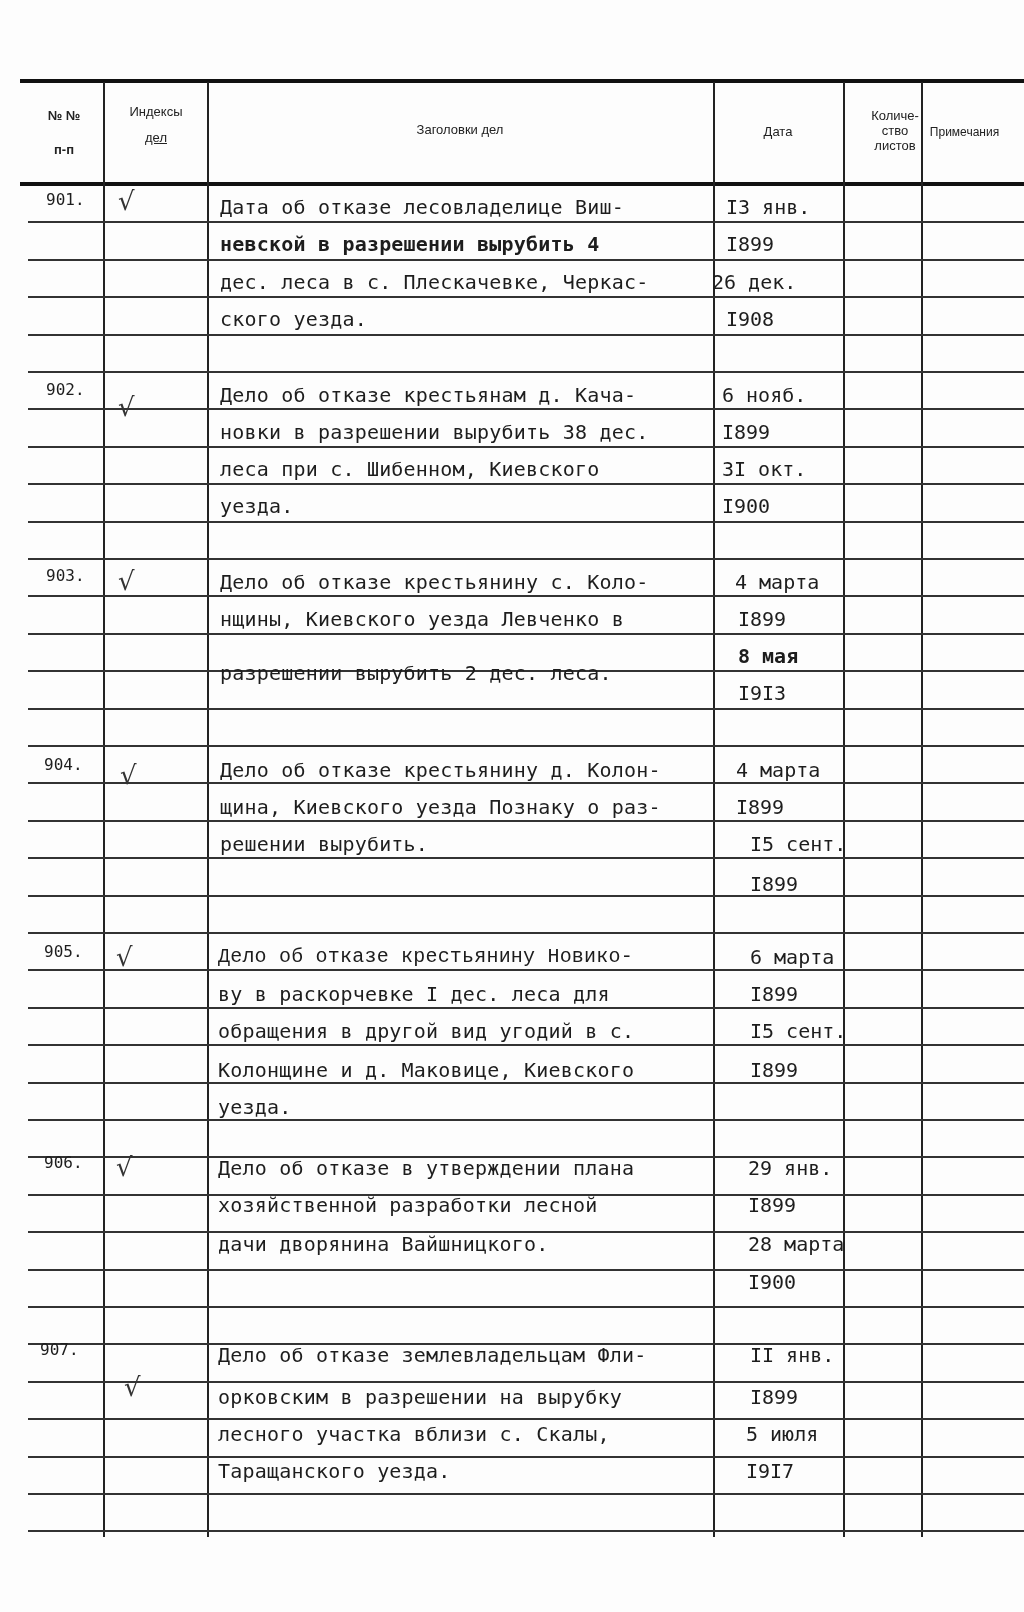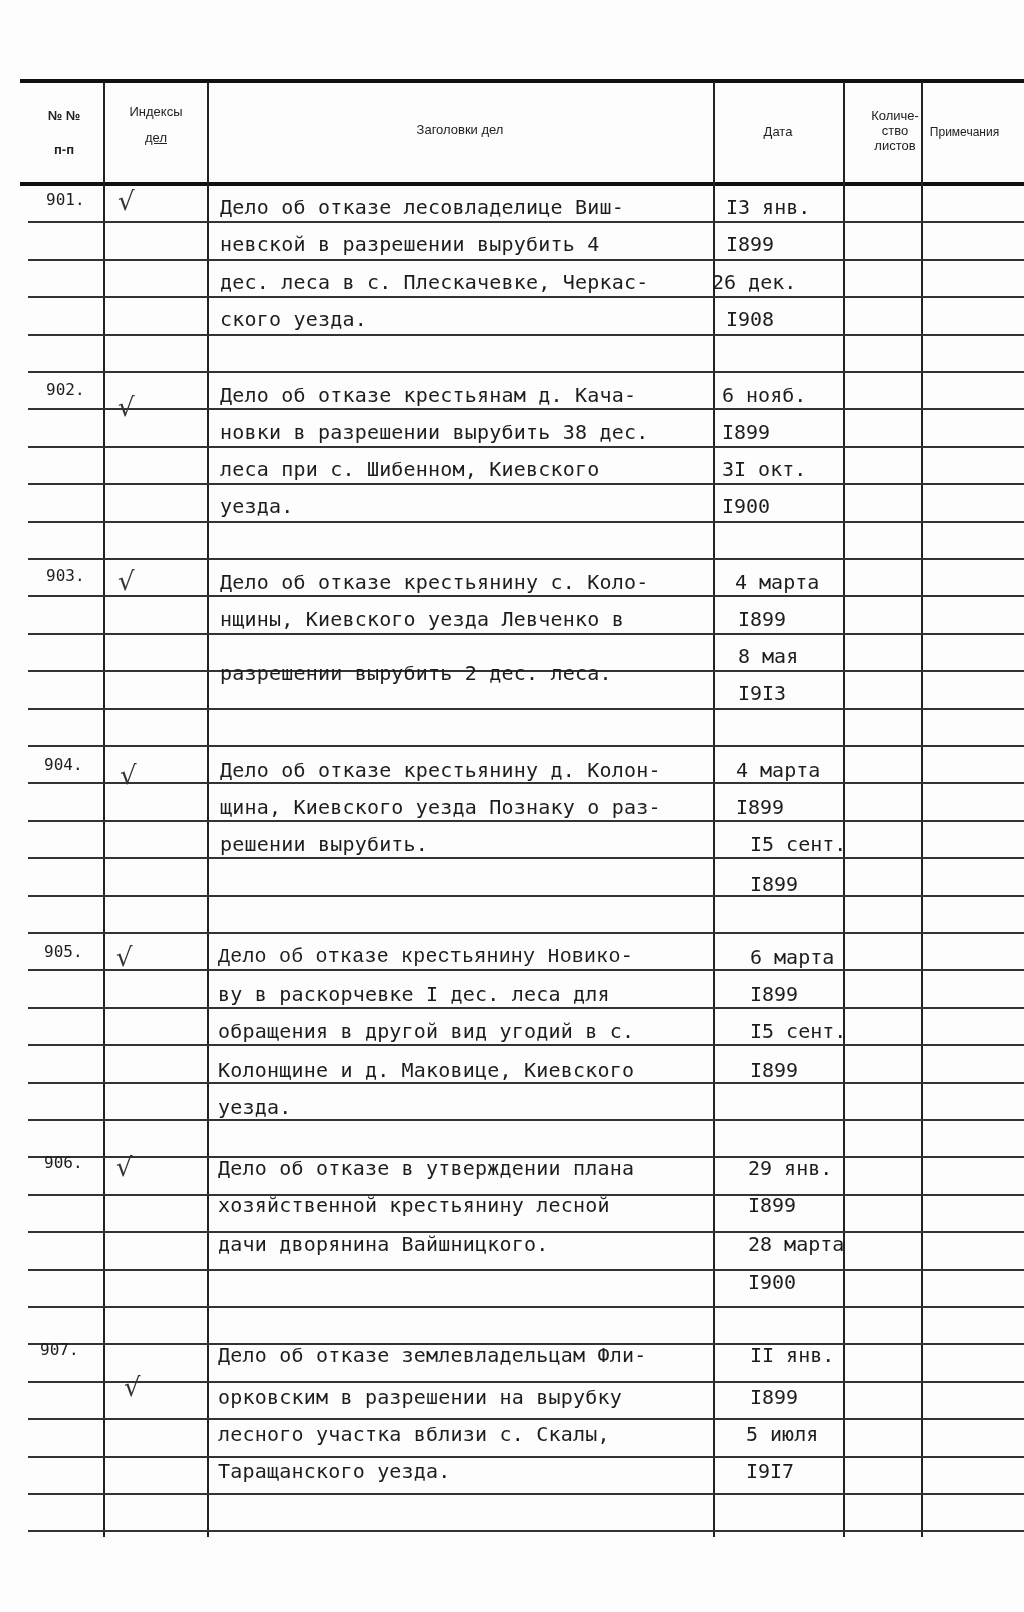--- a/index.html
+++ b/index.html
@@ -82,22 +82,22 @@
       <div class="hline" style="left: 28px; width: 996px; top: 1381px;"></div>
       <div class="hline" style="left: 28px; width: 996px; top: 1418px;"></div>
       <div class="hline" style="left: 28px; width: 996px; top: 1456px;"></div>
       <div class="hline" style="left: 28px; width: 996px; top: 1493px;"></div>
       <div class="hline" style="left: 28px; width: 996px; top: 1530px;"></div>
     </div>
 
   <div>
     <div class="num" style="left:46px; top:190px;">901.</div>
     <div class="check" style="left:118px; top:186px;">√</div>
-    <div class="line" style="left:220px; top:195px;">Дело об отказе лесовладелице Виш-</div>
-    <div class="line" style="left:220px; top:232px;">невской в разрешении вырубить 4</div>
+    <div class="line" style="left:220px; top:195px;">Дата об отказе лесовладелице Виш-</div>
+    <div class="line" style="left:220px; top:232px;font-weight:bold;">невской в разрешении вырубить 4</div>
     <div class="line" style="left:220px; top:270px;">дес. леса в с. Плескачевке, Черкас-</div>
     <div class="line" style="left:220px; top:307px;">ского уезда.</div>
     <div class="date" style="left:726px; top:195px;">I3 янв.</div>
     <div class="date" style="left:726px; top:232px;">I899</div>
     <div class="date" style="left:712px; top:270px;">26 дек.</div>
     <div class="date" style="left:726px; top:307px;">I908</div>
   </div>
 
   <div>
     <div class="num" style="left:46px; top:380px;">902.</div>
@@ -113,21 +113,21 @@
   </div>
 
   <div>
     <div class="num" style="left:46px; top:566px;">903.</div>
     <div class="check" style="left:118px; top:566px;">√</div>
     <div class="line" style="left:220px; top:570px;">Дело об отказе крестьянину с. Коло-</div>
     <div class="line" style="left:220px; top:607px;">нщины, Киевского уезда Левченко в</div>
     <div class="line" style="left:220px; top:644px;margin-top:17px;">разрешении вырубить 2 дес. леса.</div>
     <div class="date" style="left:735px; top:570px;">4 марта</div>
     <div class="date" style="left:738px; top:607px;">I899</div>
-    <div class="date" style="left:738px; top:644px;">8 мая</div>
+    <div class="date" style="left:738px; top:644px;font-weight:bold;">8 мая</div>
     <div class="date" style="left:738px; top:681px;">I9I3</div>
   </div>
 
   <div>
     <div class="num" style="left:44px; top:755px;">904.</div>
     <div class="check" style="left:120px; top:760px;">√</div>
     <div class="line" style="left:220px; top:758px;">Дело об отказе крестьянину д. Колон-</div>
     <div class="line" style="left:220px; top:795px;">щина, Киевского уезда Познаку о раз-</div>
     <div class="line" style="left:220px; top:832px;">решении вырубить.</div>
     <div class="date" style="left:736px; top:758px;">4 марта</div>
@@ -147,21 +147,21 @@
     <div class="date" style="left:750px; top:945px;">6 марта</div>
     <div class="date" style="left:750px; top:982px;">I899</div>
     <div class="date" style="left:750px; top:1019px;">I5 сент.</div>
     <div class="date" style="left:750px; top:1058px;">I899</div>
   </div>
 
   <div>
     <div class="num" style="left:44px; top:1153px;">906.</div>
     <div class="check" style="left:116px; top:1152px;">√</div>
     <div class="line" style="left:218px; top:1156px;">Дело об отказе в утверждении плана</div>
-    <div class="line" style="left:218px; top:1193px;">хозяйственной крестьянину лесной</div>
+    <div class="line" style="left:218px; top:1193px;">хозяйственной разработки лесной</div>
     <div class="line" style="left:218px; top:1232px;">дачи дворянина Вайшницкого.</div>
     <div class="date" style="left:748px; top:1156px;">29 янв.</div>
     <div class="date" style="left:748px; top:1193px;">I899</div>
     <div class="date" style="left:748px; top:1232px;">28 марта</div>
     <div class="date" style="left:748px; top:1270px;">I900</div>
   </div>
 
   <div>
     <div class="num" style="left:40px; top:1340px;">907.</div>
     <div class="check" style="left:124px; top:1372px;">√</div>

